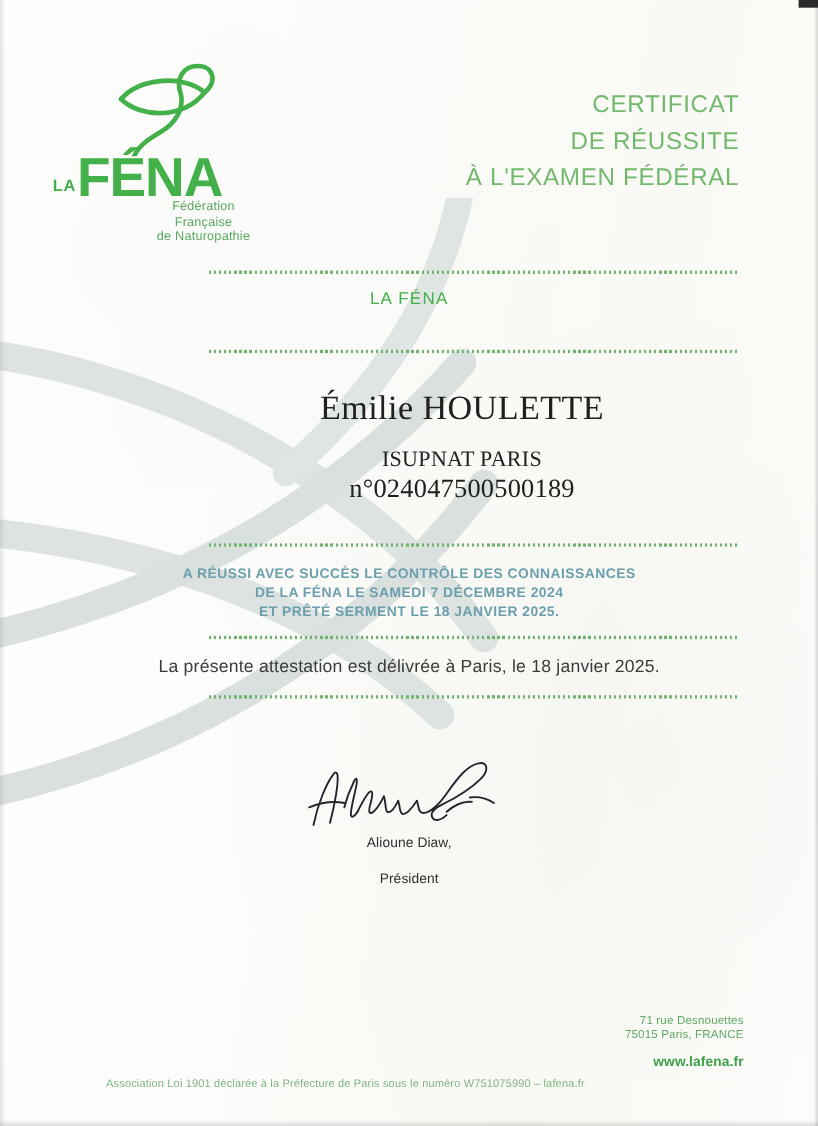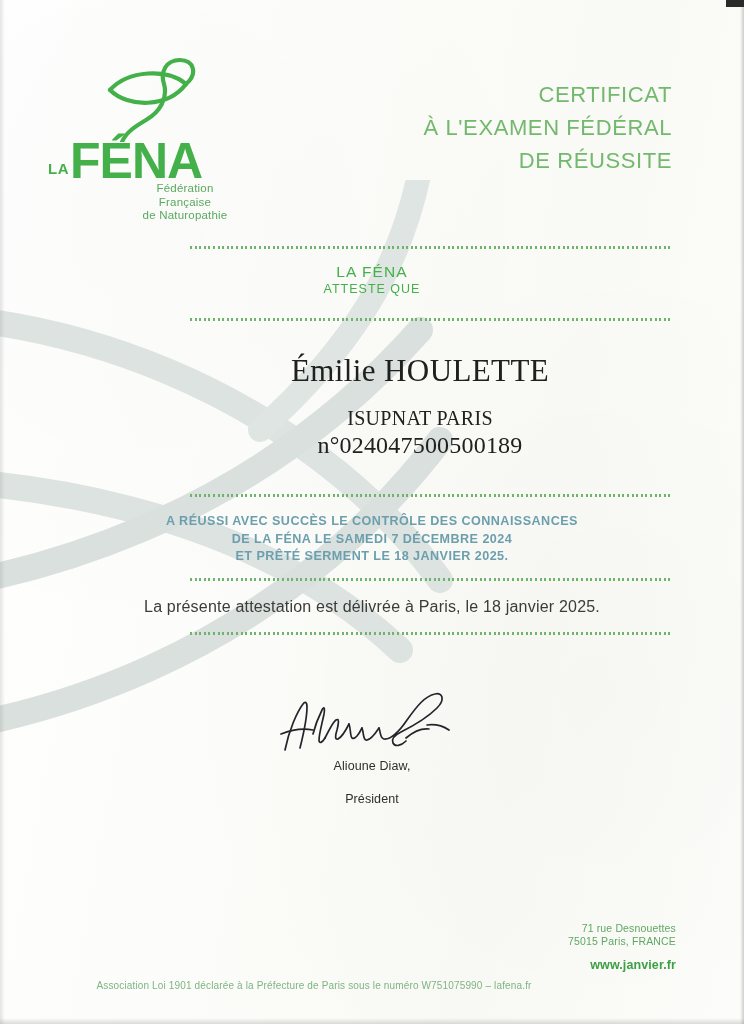--- a/index.html
+++ b/index.html
@@ -290,34 +290,33 @@
 
       <div class="logo-sub">
         <div>Fédération</div>
         <div>Française</div>
         <div>de Naturopathie</div>
       </div>
     </div>
 
     <div class="cert-title">
       <div>CERTIFICAT</div>
+      <div>DE RÉUSSITE</div>
       <div>À L'EXAMEN FÉDÉRAL</div>
-      <div>DE RÉUSSITE</div>
     </div>
   </div>
 
   <div class="dotted" style="top:246px"></div>
   <div class="dotted" style="top:318px"></div>
   <div class="dotted" style="top:494px"></div>
   <div class="dotted" style="top:578px"></div>
   <div class="dotted" style="top:632px"></div>
 
   <div class="attest">
     <div class="l1">LA FÉNA</div>
-    <div class="l2">ATTESTE QUE</div>
   </div>
 
   <div class="recipient">
     <div class="name">Émilie HOULETTE</div>
     <div class="school">ISUPNAT PARIS</div>
     <div class="regnum">n°024047500500189</div>
   </div>
 
   <div class="statement">
     <div>A RÉUSSI AVEC SUCCÈS LE CONTRÔLE DES CONNAISSANCES</div>
@@ -343,20 +342,20 @@
     </svg>
     <div class="sign-name">Alioune Diaw,</div>
     <div class="sign-name" style="margin-top:17px">Président</div>
   </div>
 
 
   <div class="footer-addr">
     <div>71 rue Desnouettes</div>
     <div>75015 Paris, FRANCE</div>
   </div>
-  <div class="footer-url">www.janvier.fr</div>
+  <div class="footer-url">www.lafena.fr</div>
   <div class="footer-legal">Association Loi 1901 déclarée à la Préfecture de Paris sous le numéro W751075990 – lafena.fr</div>
 
   <div class="scan-edge-left"></div>
   <div class="scan-edge-right"></div>
   <div class="scan-edge-bottom"></div>
   <div class="scan-edge-top"></div>
 </div>
 
 </body></html>

